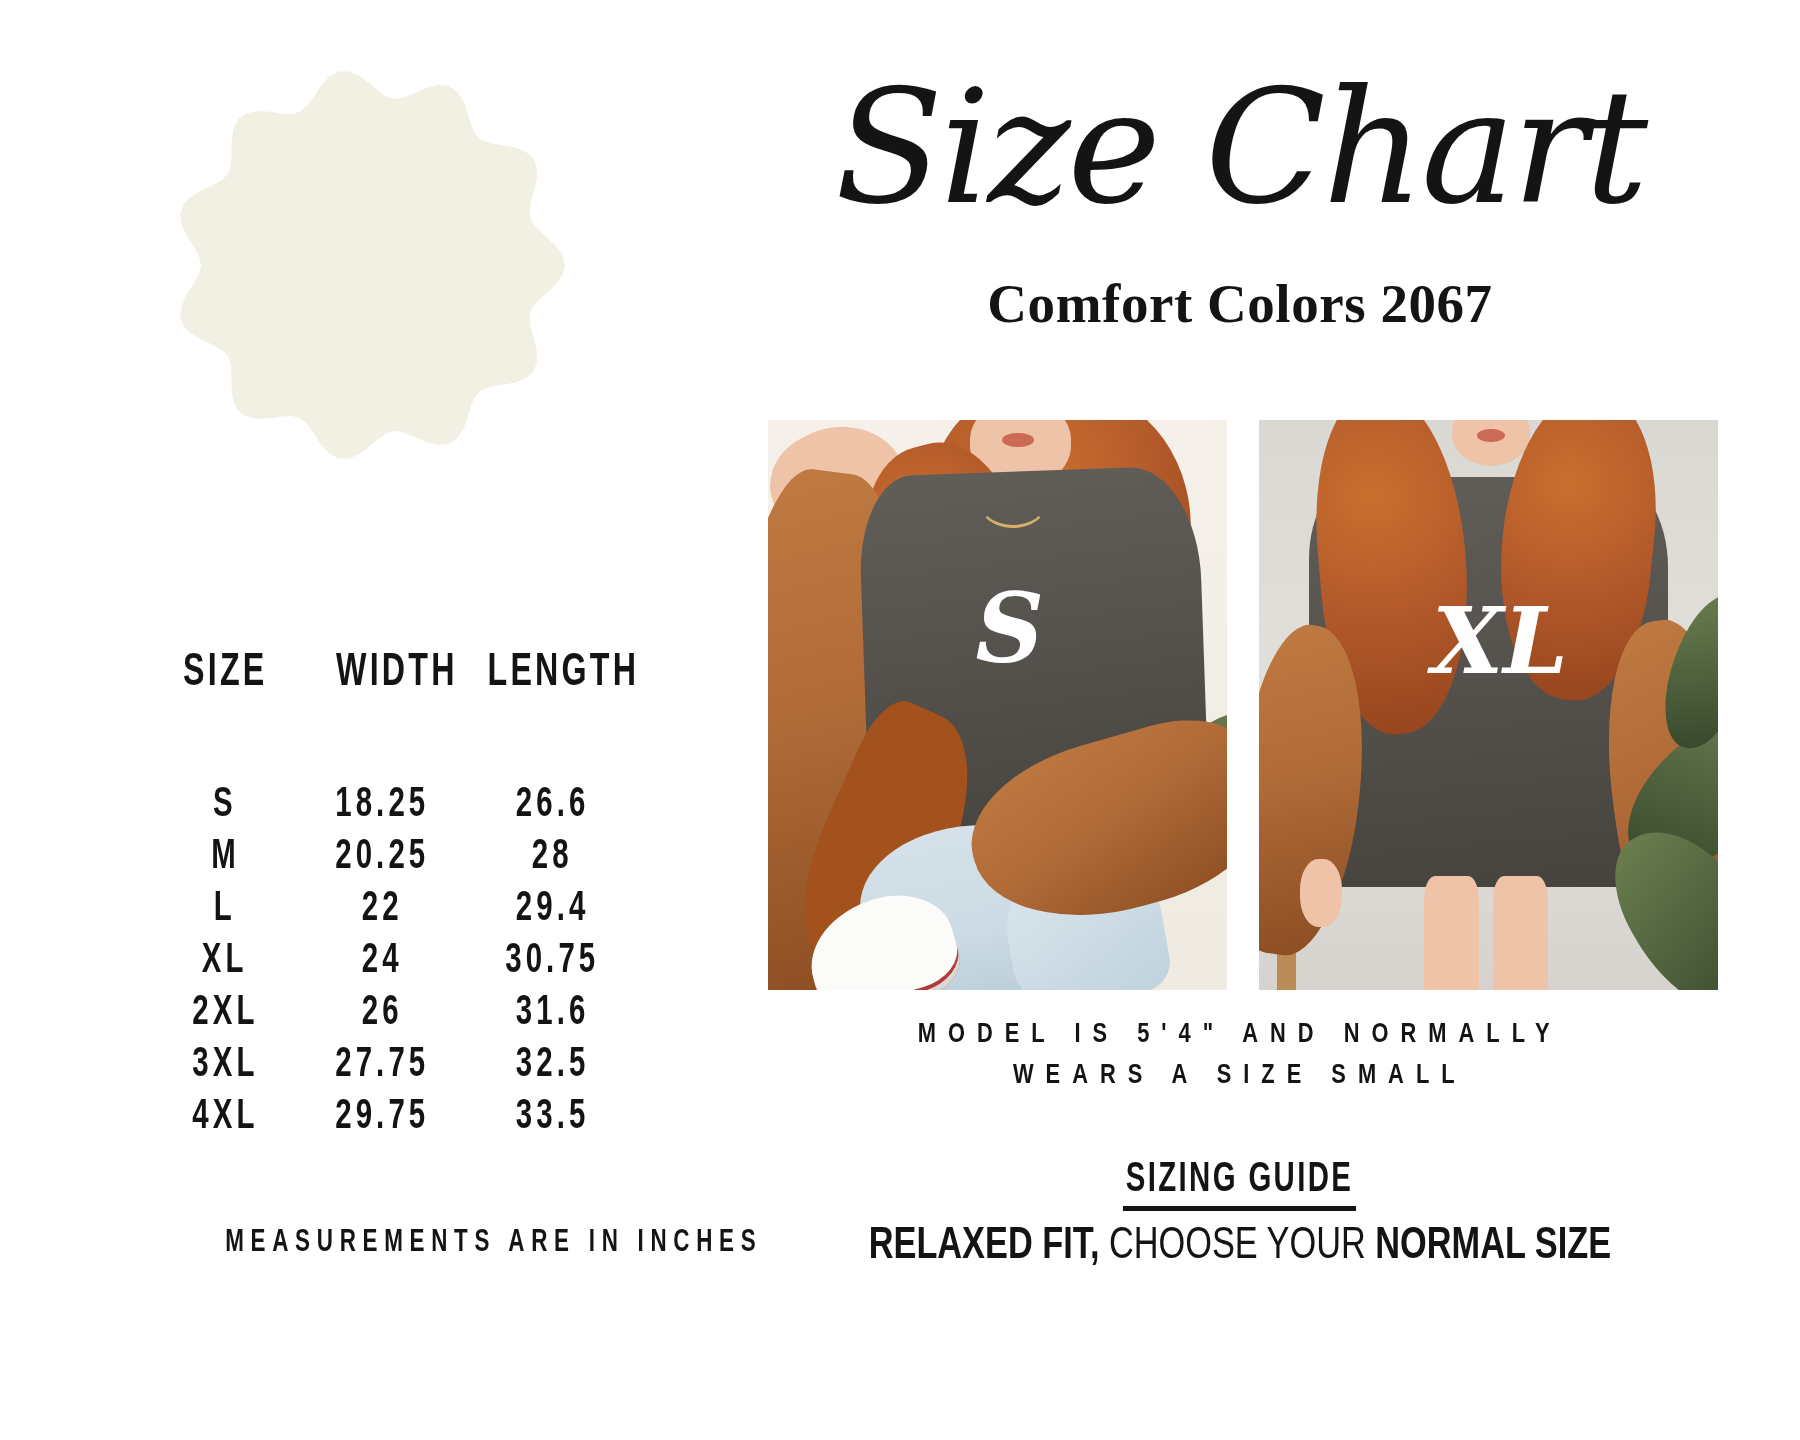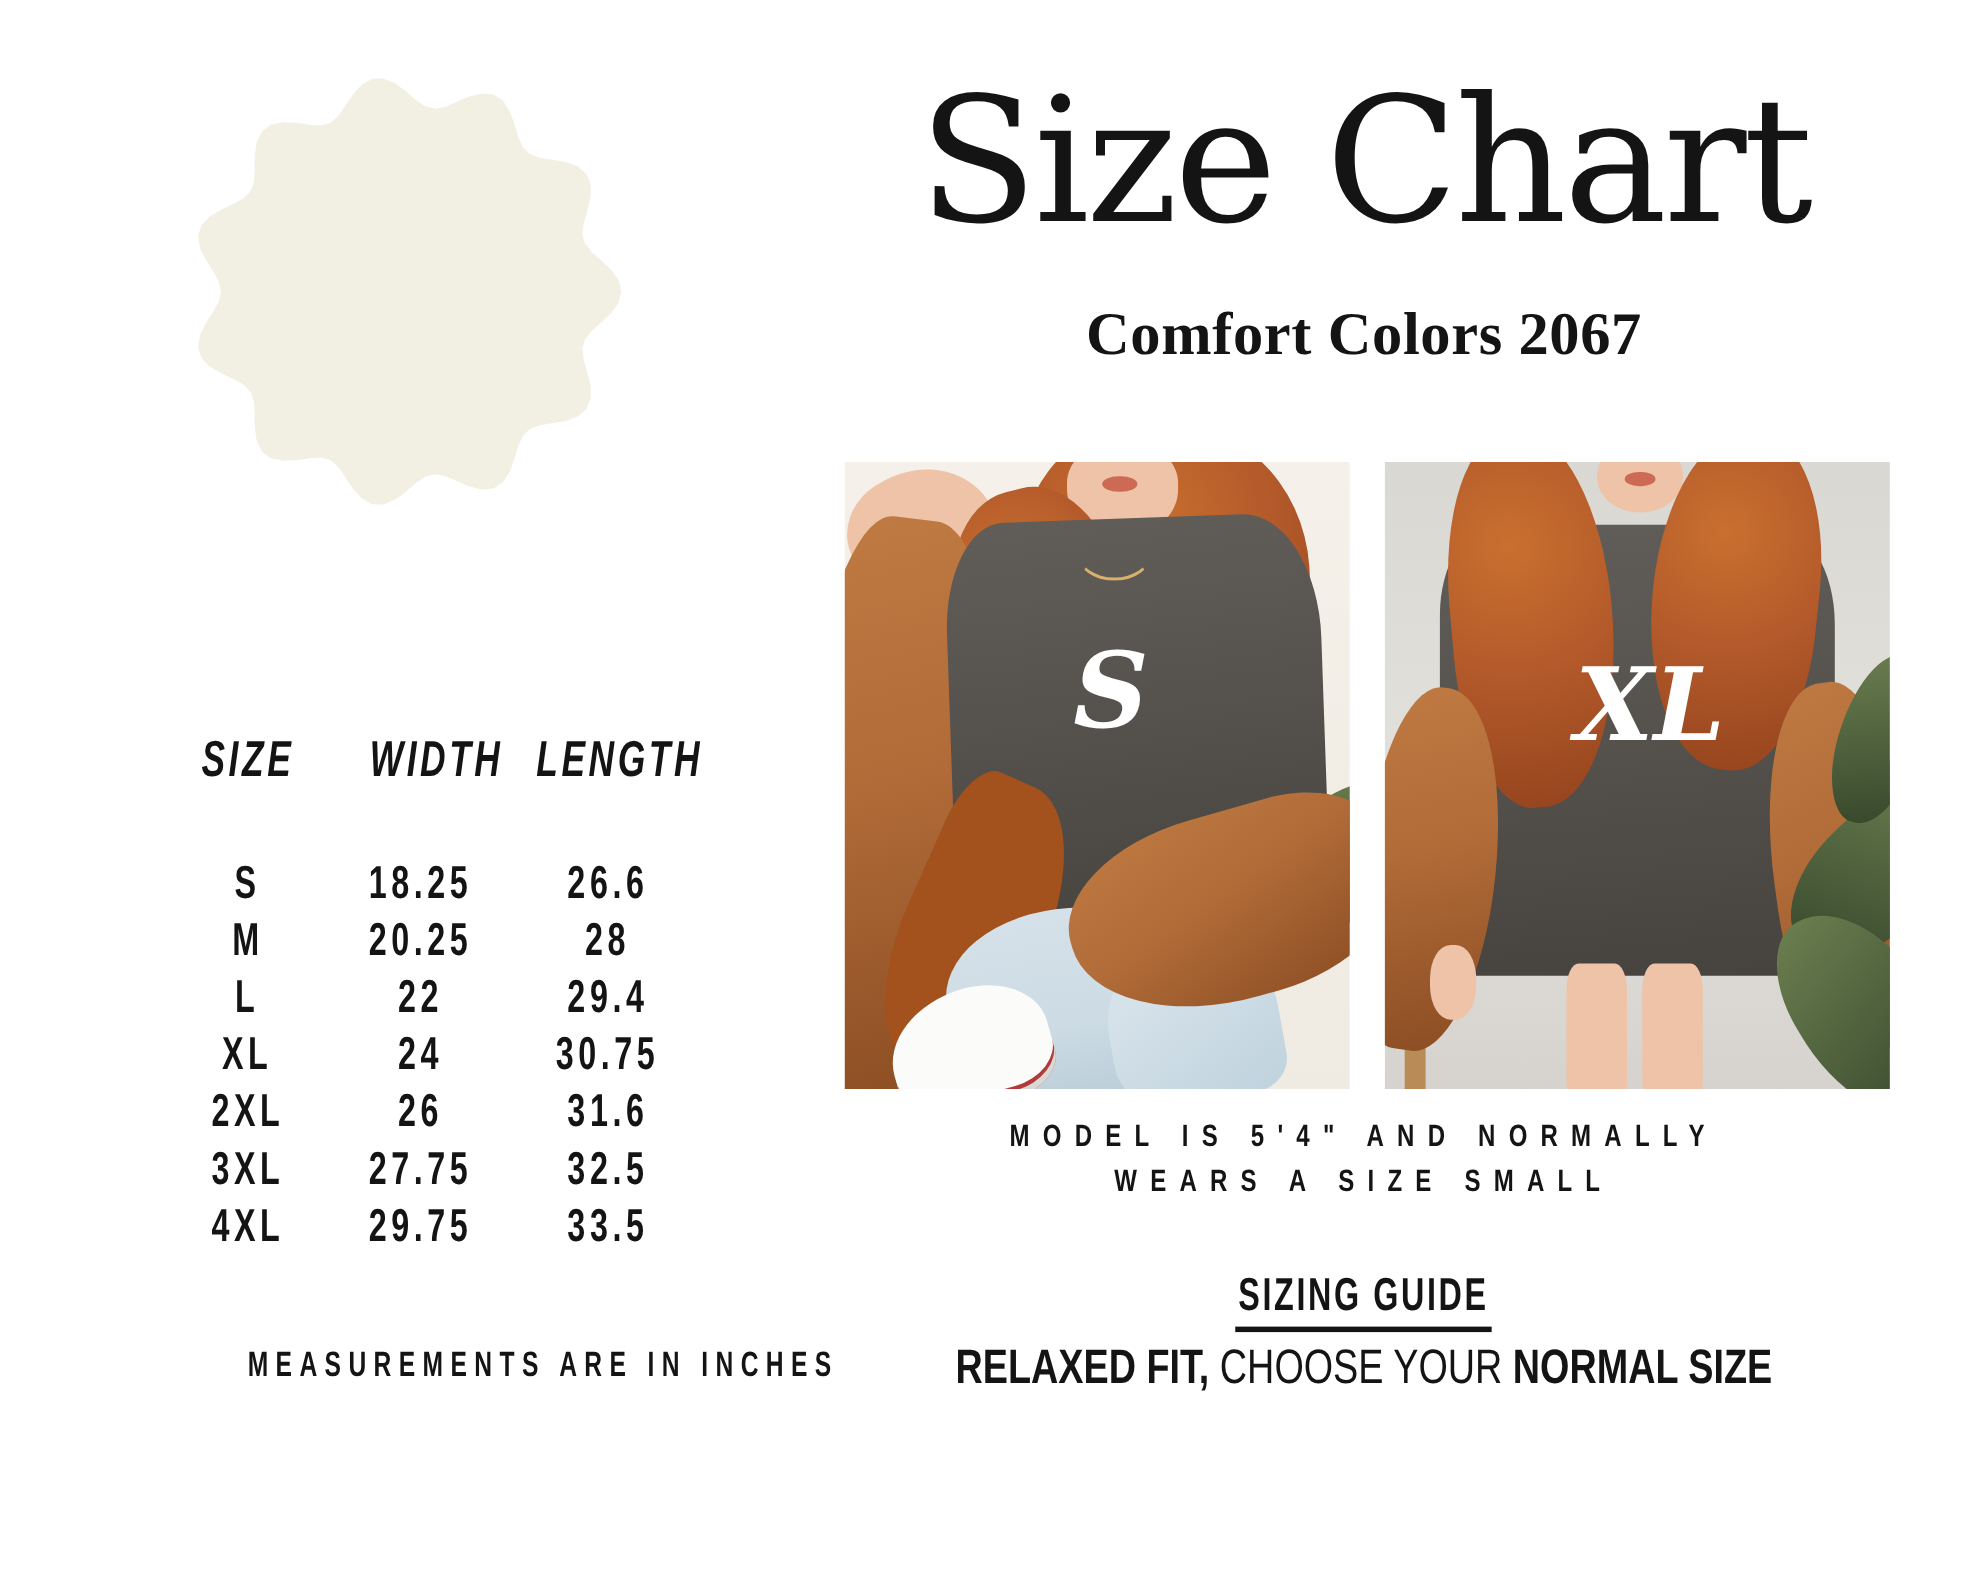--- a/index.html
+++ b/index.html
@@ -3,30 +3,30 @@
 <meta charset="utf-8">
 <style>
   html,body{margin:0;padding:0;background:#ffffff;}
   .canvas{position:relative;width:1800px;height:1440px;background:#ffffff;overflow:hidden;
           font-family:"Liberation Sans",sans-serif;color:#141414;}
   .abs{position:absolute;}
   .cond{display:inline-block;transform:scaleX(0.70);transform-origin:center;white-space:nowrap;}
   .cond78{display:inline-block;transform:scaleX(0.78);transform-origin:center;white-space:nowrap;}
 
   
-  .size-table{left:140px;top:664px;width:510px;font-style:italic;}
+  .size-table{left:140px;top:644px;width:510px;}
   .trow{display:grid;grid-template-columns:170px 145px 195px;width:510px;}
   .trow .cell{text-align:center;line-height:52px;font-size:42px;font-weight:600;letter-spacing:0.14em;}
   .thead .cell{line-height:50px;font-size:46px;font-weight:700;letter-spacing:0.10em;}
   .tbody{position:absolute;left:140px;top:776px;width:510px;}
   .footnote{left:110px;top:1222px;width:560px;text-align:right;font-size:32px;font-weight:700;letter-spacing:0.30em;line-height:36px;}
 
   
   .right-col{left:745px;width:990px;text-align:center;}
-  .script-title{top:52px;font-family:"DejaVu Serif",serif;font-weight:400;
+  .script-title{top:52px;font-family:"DejaVu Serif",serif;font-style:italic;font-weight:400;
                 font-size:158px;line-height:190px;letter-spacing:-0.02em;}
   .subtitle{top:272px;font-family:"Liberation Serif",serif;font-weight:600;font-size:55px;letter-spacing:0.01em;}
 
   .caption{top:1012px;font-size:28px;font-weight:600;letter-spacing:0.55em;line-height:41px;}
   .guide-head{top:1152px;font-size:42px;font-weight:700;letter-spacing:0.08em;line-height:50px;text-align:center;}
   .guide-head .underline{border-bottom:5px solid #141414;padding:0 4px 6px 4px;}
   .guide-lines{top:1220px;font-size:44px;line-height:45px;}
   .guide-lines .lt{font-weight:400;}
   .guide-lines b{font-weight:700;}
 

